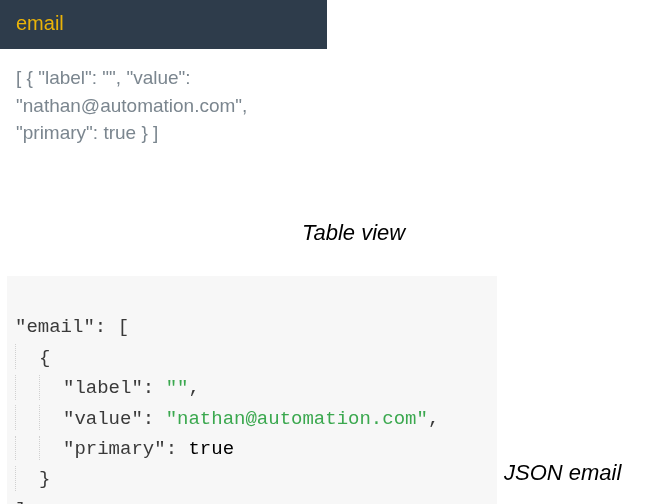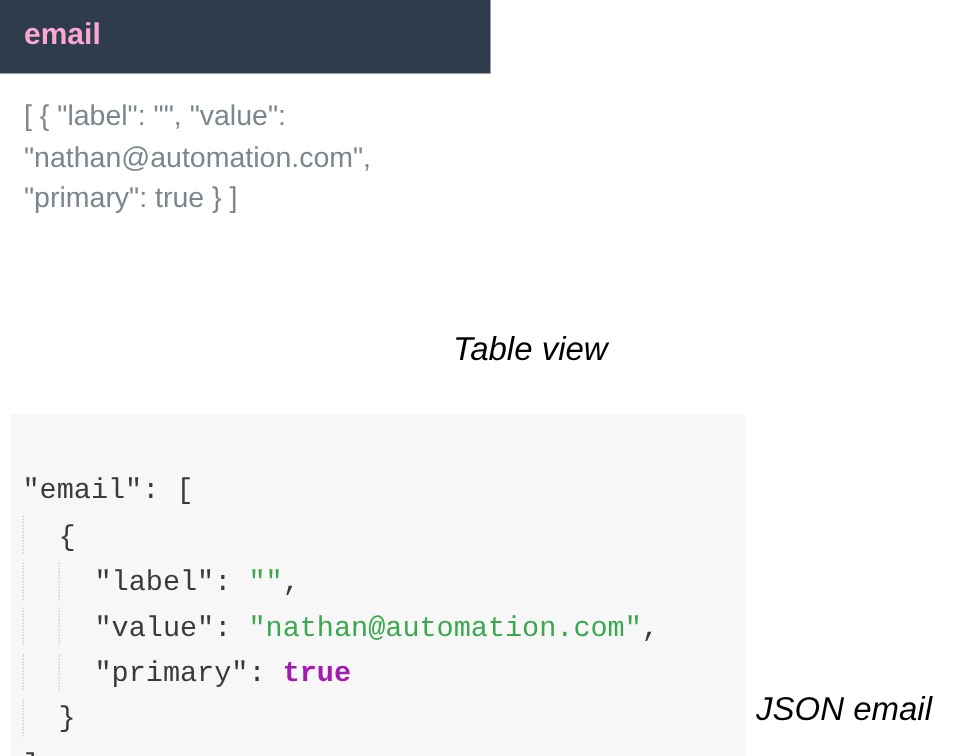--- a/index.html
+++ b/index.html
@@ -7,22 +7,22 @@
     margin: 0;
     padding: 0;
     width: 650px;
     height: 504px;
     font-family: -apple-system, BlinkMacSystemFont, "Segoe UI", Helvetica, Arial, sans-serif;
     background: #fff;
     position: relative;
   }
   .header-cell {
     background: #2e3c4b;
-    color: #f9a8d4;
-    font-weight: 700;
+    color: #eab308;
+    font-weight: 400;
     font-size: 20px;
     padding: 12px 16px 14px 16px;
     width: 328px;
     border-bottom: 1px solid #fff;
     border-right: 1px solid #fff;
   }
   .data-cell {
     width: 328px;
     padding: 14px 16px 10px 16px;
     color: #7b868f;
@@ -61,21 +61,21 @@
   .ind {
     display: inline-block;
     border-left: 1px dotted #d0d0d0;
     width: 24px;
     height: 1.3em;
     vertical-align: middle;
     margin-bottom: 2px;
   }
   .k { color: #3a3a3a; }
   .s { color: #3ba84f; }
-  .b { color: #a21caf; font-weight: bold; }
+  .b { color: #000000; }
   .p { color: #393939; }
 </style>
 </head>
 <body>
 
 <div class="header-cell">
   <span>email</span>
 </div>
 <div class="data-cell">
   <span>[ { "label": "", "value": "nathan@automation.com", "primary": true } ]</span>

